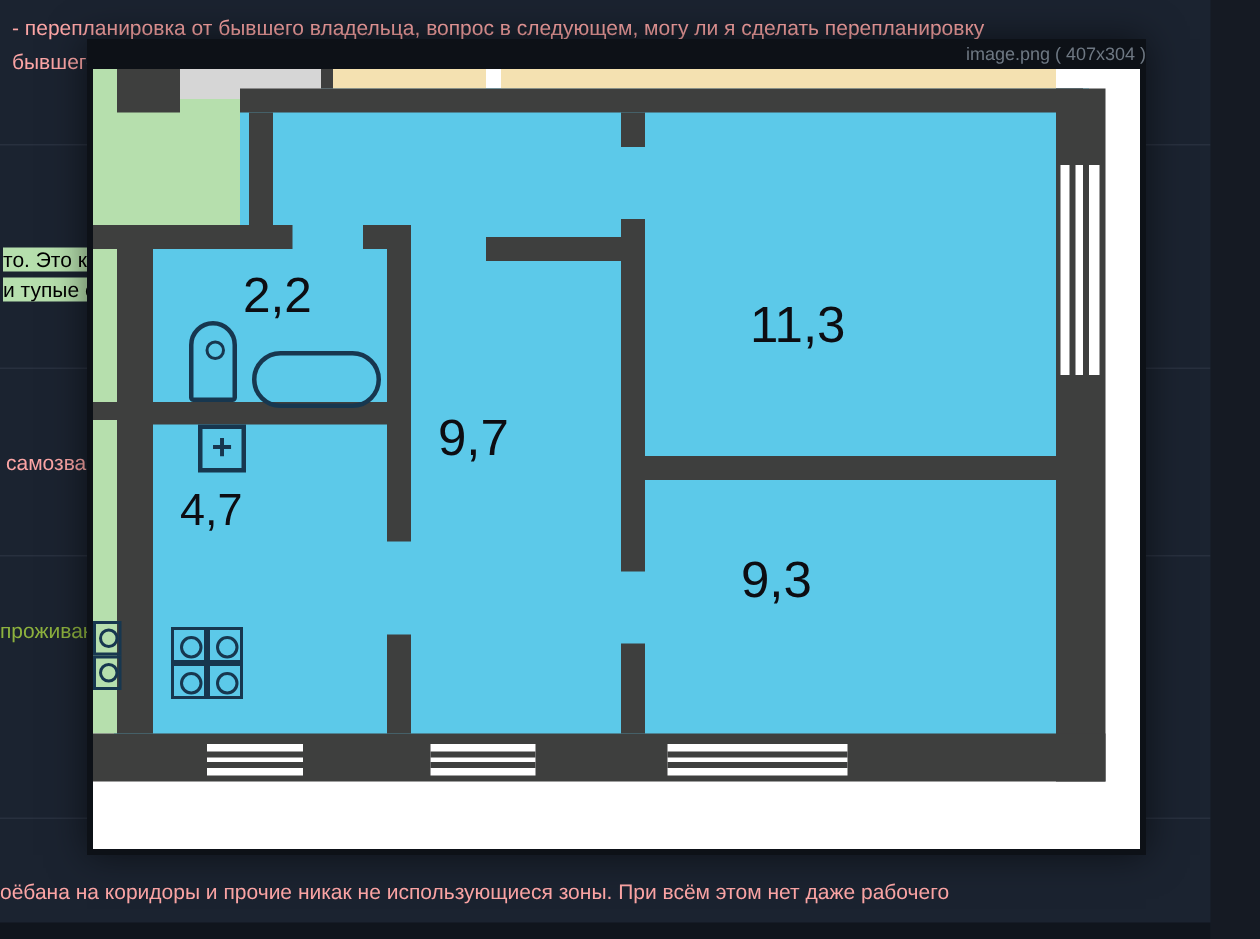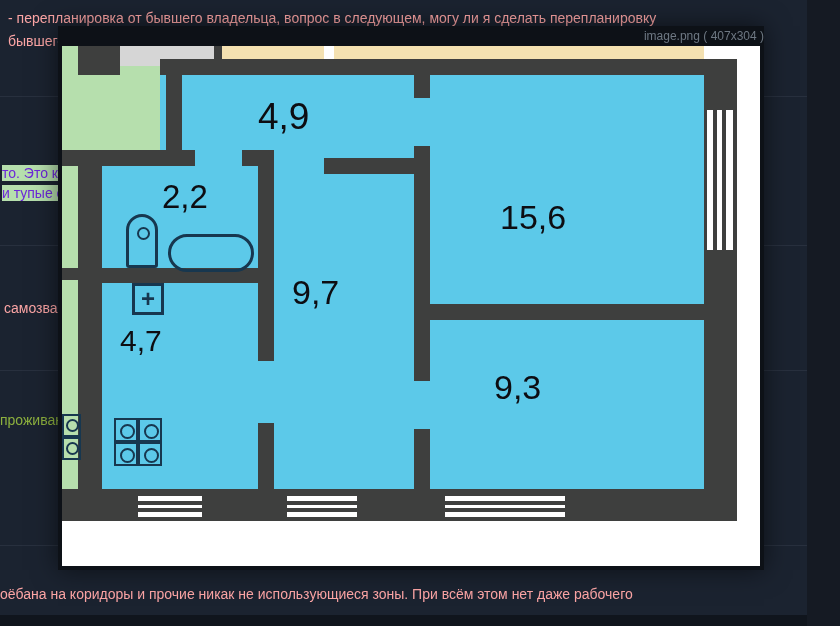--- a/index.html
+++ b/index.html
@@ -7,21 +7,21 @@
   body {
     position:relative; width:840px; height:626px; overflow:hidden;
     background:#1b2330; font-family:"Liberation Sans", sans-serif;
   }
 
   
   .right-gutter { position:absolute; right:0; top:0; width:33px; height:626px; background:#151a23; }
   .bottom-bar   { position:absolute; left:0; top:615px; width:807px; height:11px; background:#10151d; }
   .divider { position:absolute; left:0; width:807px; height:1px; background:#28303e; }
   .bg-text { position:absolute; white-space:nowrap; font-size:14px; color:#fca5a5; }
-  .bg-text.green { color:#6d28d9; }
+  .bg-text.green { color:#000000; }
   .bg-text.green2 { color:#8db13e; }
 
   
   .modal {
     position:absolute; left:58px; top:26px; width:706px; height:544px;
     background:#0d1117; box-shadow:0 0 24px rgba(0,0,0,.55);
   }
   .modal-title {
     height:20px; line-height:20px; text-align:right;
     font-size:12px; color:#6e7883;
@@ -185,22 +185,21 @@
         <div class="cell"></div>
           <div class="cell"></div>
           <div class="cell"></div>
           <div class="cell"></div>
       </div>
       <div class="burner2">
         <div class="cell"></div>
           <div class="cell"></div>
       </div>
 
-      <div class="room-label l-49">4,9</div>
       <div class="room-label l-22">2,2</div>
       <div class="room-label l-97">9,7</div>
-      <div class="room-label l-113">15,6</div>
+      <div class="room-label l-113">11,3</div>
       <div class="room-label l-47">4,7</div>
       <div class="room-label l-93">9,3</div>
 
     </div>
   </div>
 </div>
 
 </body></html>

